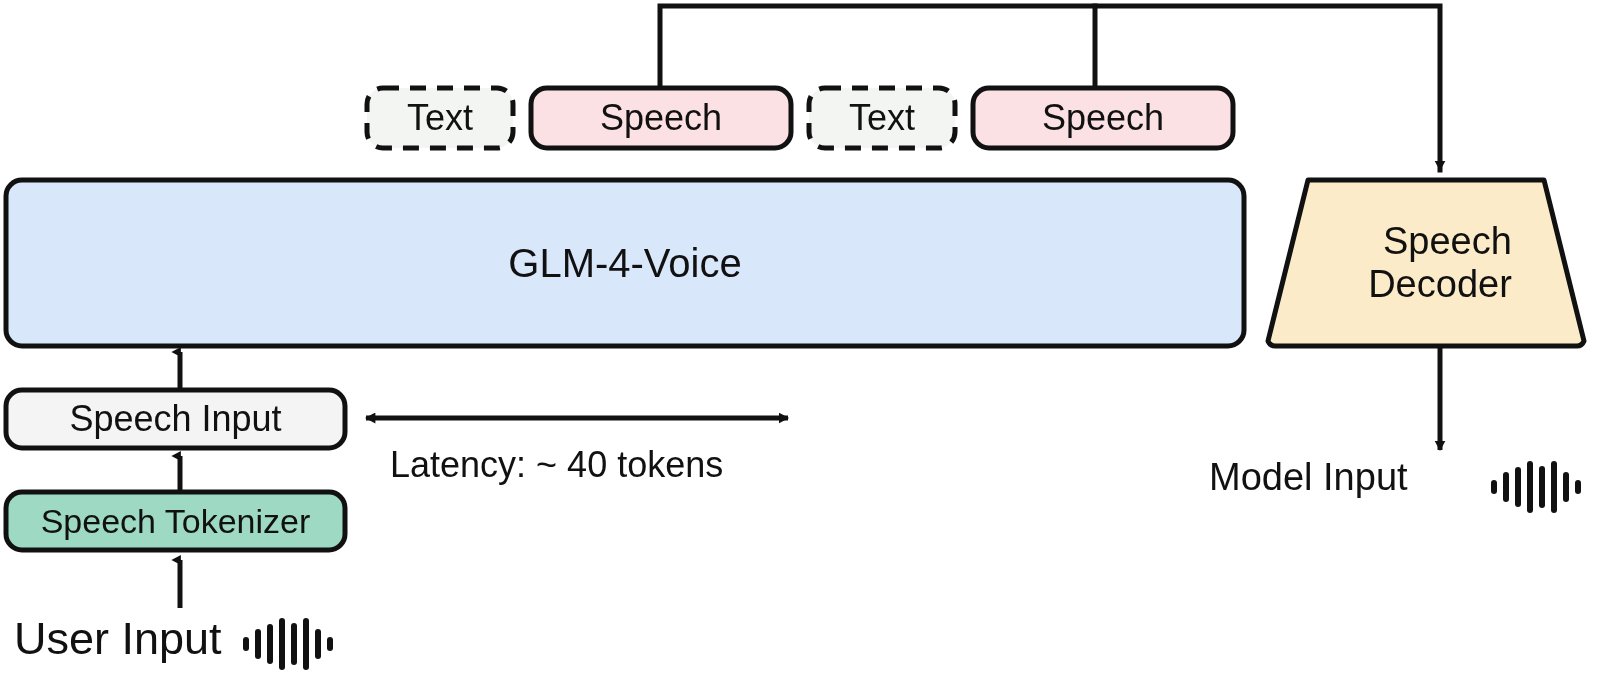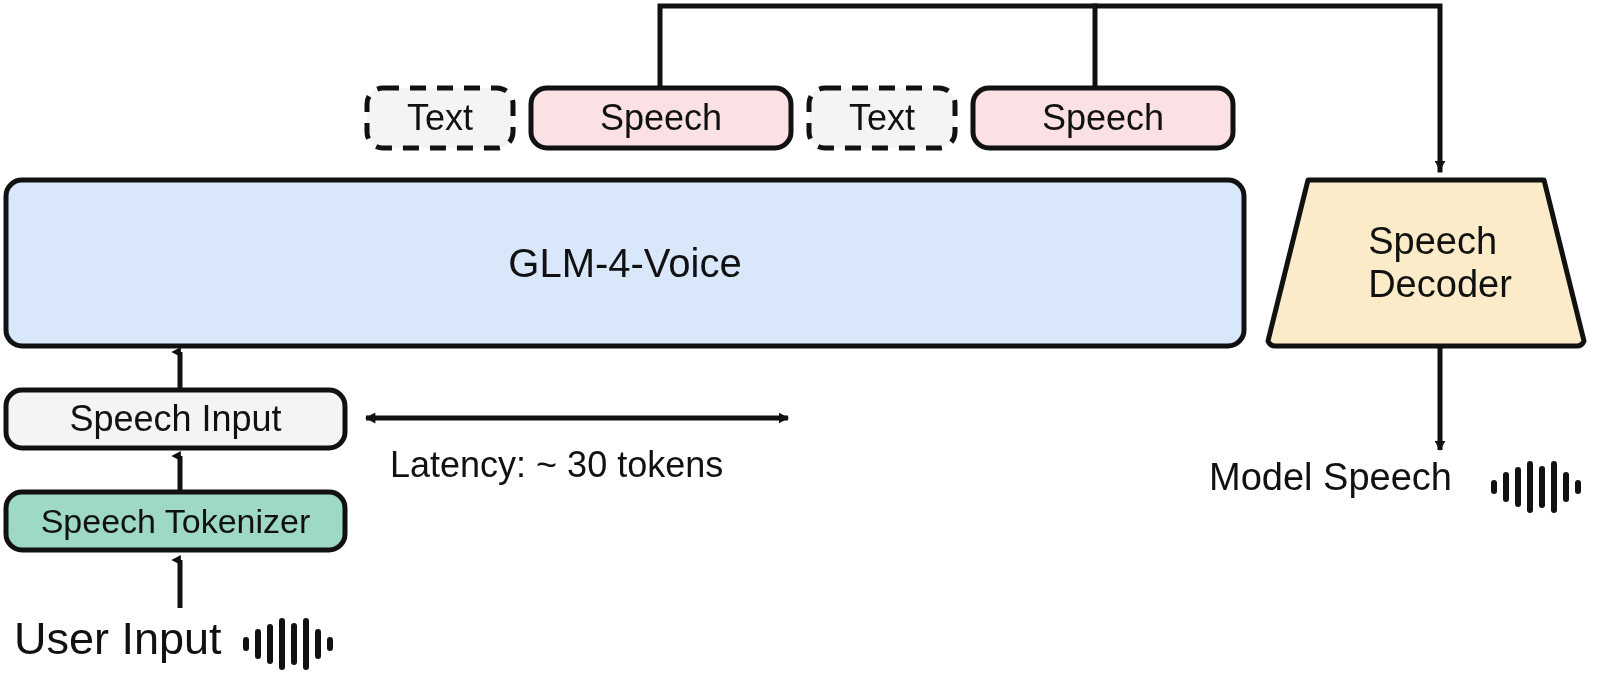--- a/index.html
+++ b/index.html
@@ -26,21 +26,21 @@
     top: 0;
     left: 0;
     width: 1617px;
     height: 689px;
   }
   .node-label {
     position: absolute;
     display: flex;
     align-items: center;
     justify-content: center;
-    text-align: left;
+    text-align: right;
     color: #111111;
     pointer-events: none;
     line-height: 1.12;
     white-space: pre-line;
   }
   .free-label {
     position: absolute;
     color: #111111;
     white-space: nowrap;
   }
@@ -123,19 +123,19 @@
   <div class="node-label" style="left:531px; top:88px; width:260px; height:60px; font-size:36px;">Speech</div>
 
   <div class="node-label" style="left:809px; top:88px; width:146px; height:60px; font-size:36px;">Text</div>
 
   <div class="node-label" style="left:973px; top:88px; width:260px; height:60px; font-size:36px;">Speech</div>
 
   <div class="node-label" style="left:6px; top:492px; width:339px; height:58px; font-size:34px;">Speech Tokenizer</div>
 
   <div class="node-label" style="left:6px; top:390px; width:339px; height:58px; font-size:36px;">Speech Input</div>
 
-  <div class="free-label" style="left:390px; top:444px; font-size:36px;">Latency: ~ 30 tokens</div>
+  <div class="free-label" style="left:390px; top:444px; font-size:36px;">Latency: ~ 40 tokens</div>
 
   <div class="free-label" style="left:14px; top:613px; font-size:45px;">User Input</div>
 
-  <div class="free-label" style="left:1209px; top:456px; font-size:38px;">Model Speech</div>
+  <div class="free-label" style="left:1209px; top:456px; font-size:38px;">Model Input</div>
 
 </div>
 
 </body></html>

